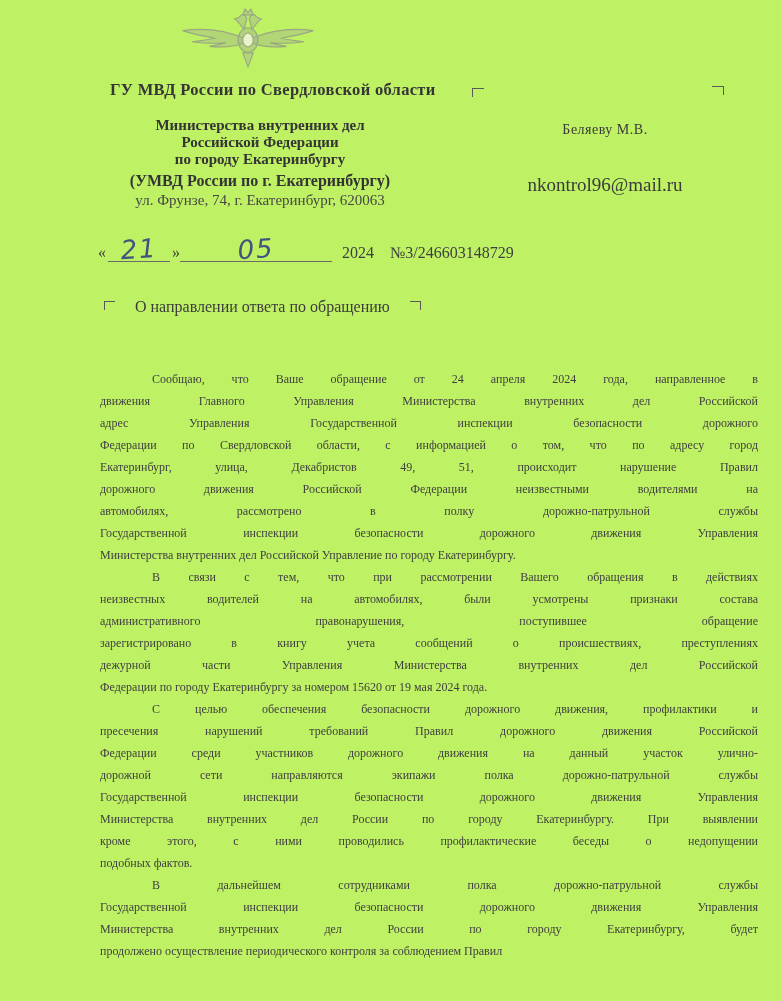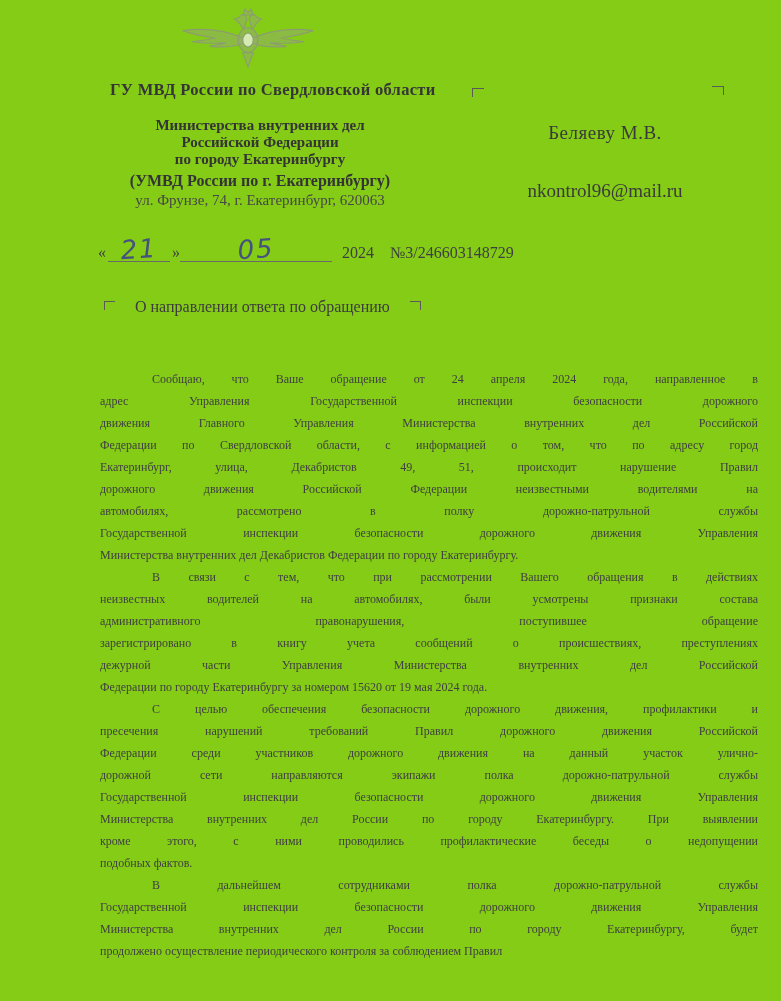--- a/index.html
+++ b/index.html
@@ -1,20 +1,20 @@
 <!DOCTYPE html>
 <html><head>
 <meta charset="utf-8">
 <style>
   html,body { margin:0; padding:0; }
   .page {
     position: relative;
     width: 781px;
     height: 1001px;
-    background: #84cc16;
+    background: #bef264;
     font-family: "Liberation Serif", "DejaVu Serif", serif;
     color: #3d3d3d;
     overflow: hidden;
   }
   
   .emblem {
     position: absolute;
     left: 178px; top: 6px;
     width: 140px; height: 68px;
     opacity: .75;
@@ -61,21 +61,21 @@
   .corner.rec-l { left: 472px; top: 88px; }
   .corner.rec-r { left: 712px; top: 86px; }
   
   .recipient {
     position: absolute;
     left: 480px; top: 122px;
     width: 250px;
     text-align: center;
     color: #3a3a3a;
   }
-  .recipient-name { font-size: 19px; letter-spacing: .5px; }
+  .recipient-name { font-size: 14px; letter-spacing: .5px; }
   .recipient-email { font-size: 19px; margin-top: 36px; }
   
   .date-line {
     position: absolute;
     left: 98px; top: 242px;
     font-size: 16px;
     color: #3f3f3f;
     white-space: nowrap;
   }
   .blank {
@@ -173,28 +173,28 @@
   </div>
 
   <div class="subject-row">
     <span class="subject-corner l"></span>
     <span class="subject-text">О направлении ответа по обращению</span>
     <span class="subject-corner r"></span>
   </div>
 
   <div class="letter-body">
     <div class="bl first">Сообщаю, что Ваше обращение от 24 апреля 2024 года, направленное в</div>
+    <div class="bl">движения Главного Управления Министерства внутренних дел Российской</div>
     <div class="bl">адрес Управления Государственной инспекции безопасности дорожного</div>
-    <div class="bl">движения Главного Управления Министерства внутренних дел Российской</div>
     <div class="bl">Федерации по Свердловской области, с информацией о том, что по адресу город</div>
     <div class="bl">Екатеринбург, улица, Декабристов 49, 51, происходит нарушение Правил</div>
     <div class="bl">дорожного движения Российской Федерации неизвестными водителями на</div>
     <div class="bl">автомобилях, рассмотрено в полку дорожно-патрульной службы</div>
     <div class="bl">Государственной инспекции безопасности дорожного движения Управления</div>
-    <div class="bl last">Министерства внутренних дел Декабристов Федерации по городу Екатеринбургу.</div>
+    <div class="bl last">Министерства внутренних дел Российской Управление по городу Екатеринбургу.</div>
 
     <div class="bl first">В связи с тем, что при рассмотрении Вашего обращения в действиях</div>
     <div class="bl">неизвестных водителей на автомобилях, были усмотрены признаки состава</div>
     <div class="bl">административного правонарушения, поступившее обращение</div>
     <div class="bl">зарегистрировано в книгу учета сообщений о происшествиях, преступлениях</div>
     <div class="bl">дежурной части Управления Министерства внутренних дел Российской</div>
     <div class="bl last">Федерации по городу Екатеринбургу за номером 15620 от 19 мая 2024 года.</div>
 
     <div class="bl first">С целью обеспечения безопасности дорожного движения, профилактики и</div>
     <div class="bl">пресечения нарушений требований Правил дорожного движения Российской</div>

